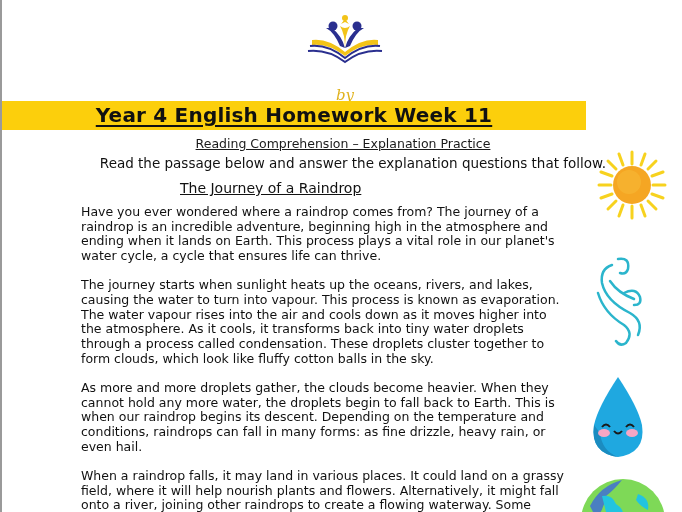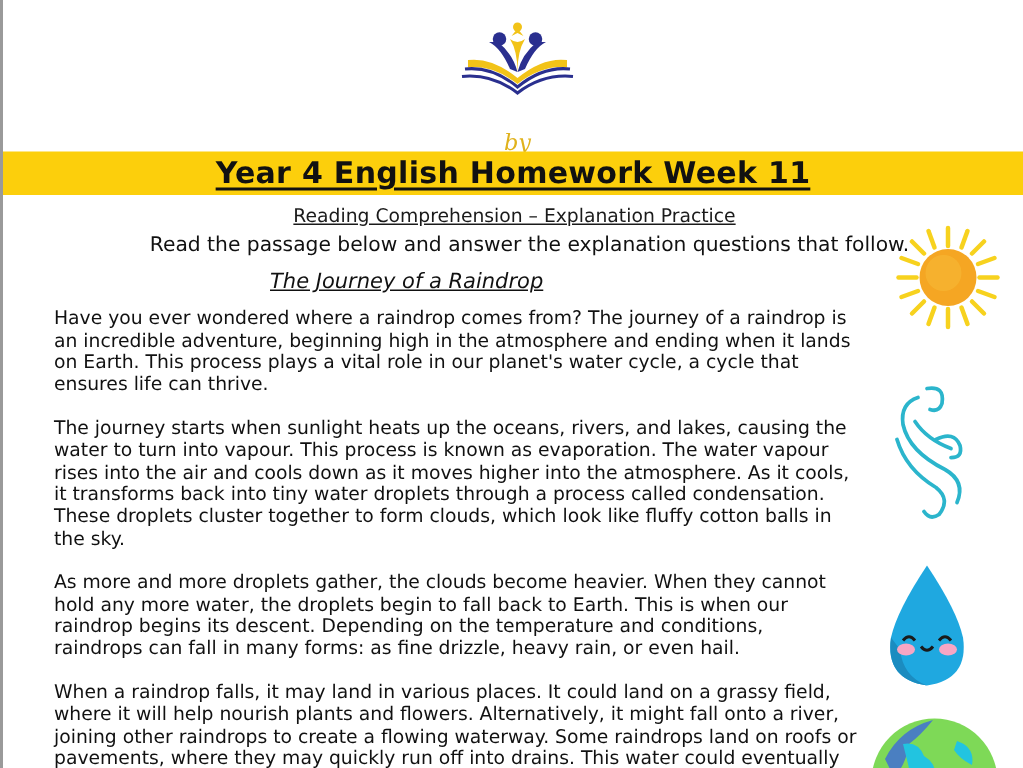--- a/index.html
+++ b/index.html
@@ -10,33 +10,33 @@
 
   
   .logo { position: absolute; left: 302px; top: 10px; width: 86px; height: 86px; }
   .logo svg { position: absolute; left: 0; top: 0; }
   .logo-word { position: absolute; left: 0; top: 52px; width: 86px; text-align: center;
     font-family: "DejaVu Sans", sans-serif; font-weight: bold; font-size: 20px; color: #2a2f8f; letter-spacing: -0.3px; }
   .logo-tag { position: absolute; left: 0; top: 76px; width: 86px; text-align: center;
     font-family: "DejaVu Serif", serif; font-style: italic; font-size: 15px; color: #e0b21c; }
 
   
-  .title-band { position: absolute; left: 2px; top: 101px; width: 680px; height: 29px; background: #fccf0c; }
+  .title-band { position: absolute; left: 2px; top: 101px; width: 584px; height: 29px; background: #fccf0c; }
   .page-title { position: absolute; left: 0; top: 2px; width: 100%; text-align: center;
     font-family: "DejaVu Sans", sans-serif; font-weight: bold; font-size: 20px; color: #111; text-decoration: underline; text-decoration-thickness: 2px; text-underline-offset: 3px; letter-spacing: 0.2px; }
 
   .subtitle { position: absolute; left: 0; top: 136px; width: 682px; text-align: center;
     font-size: 12.5px; text-decoration: underline; color: #1a1a1a; padding-left: 4px; }
   .instruction { position: absolute; left: 0; top: 155px; width: 682px; text-align: center;
     font-size: 13.5px; color: #111; padding-left: 24px; }
 
-  .passage-title { position: absolute; left: 180px; top: 180px; font-size: 14px; text-decoration: underline; color: #111; font-style: italic; }
+  .passage-title { position: absolute; left: 180px; top: 180px; font-size: 14px; text-decoration: underline; color: #111; }
 
   .passage { position: absolute; left: 36px; top: 205px; width: 535px; font-size: 12.5px; line-height: 14.7px; color: #111; }
-  .passage p { margin-bottom: 14.5px; }
+  .passage p { margin-bottom: 14.5px; margin-left: 45px; }
 
   
   .sun { position: absolute; left: 597px; top: 150px; width: 70px; height: 70px; }
   .wind { position: absolute; left: 590px; top: 253px; width: 60px; height: 95px; }
   .drop { position: absolute; left: 588px; top: 373px; width: 60px; height: 88px; }
   .earth { position: absolute; left: 578px; top: 476px; width: 100px; height: 36px; overflow: hidden; }
 </style>
 </head>
 <body>
 

